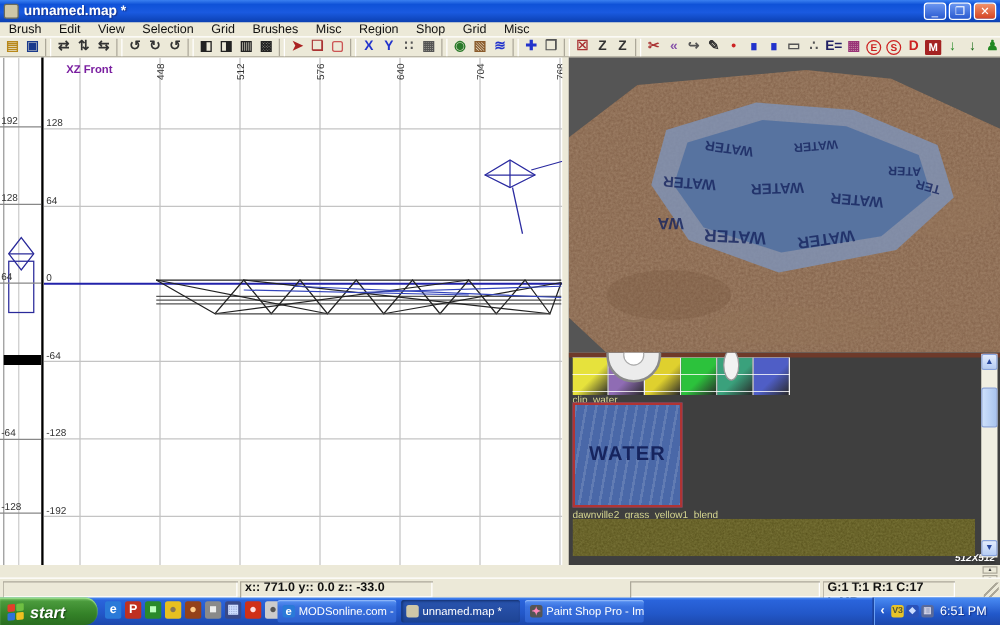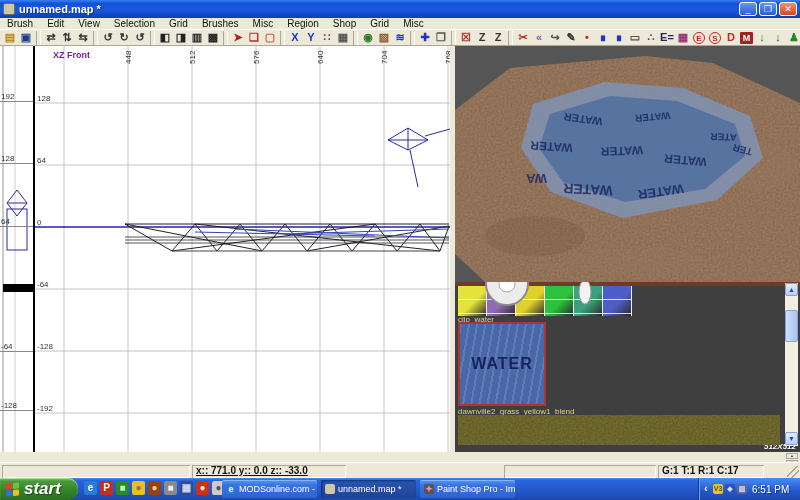--- a/index.html
+++ b/index.html
@@ -92,21 +92,21 @@
   
   #taskbar { position:absolute; left:0; top:478px; width:800px; height:22px;
     background:linear-gradient(180deg,#4a8cf4 0%,#2a64dc 10%,#2257c8 60%,#1c48ac 100%); }
   #start-btn { position:absolute; left:0; top:0; width:78px; height:22px;
     background:linear-gradient(180deg,#7bc46a 0%,#4a9a3c 15%,#348228 60%,#2a6e20 100%);
     border-radius:0 10px 10px 0; display:flex; align-items:center; padding-left:6px;
     box-shadow:inset 0 1px 1px #a6e696; }
   #start-flag { width:14px; height:13px; display:grid; grid-template-columns:6px 6px;
     grid-template-rows:6px 6px; gap:1px; transform:skewY(-5deg); margin-right:4px; }
   #start-flag i { border-radius:1px; }
-  #start-label { color:#fff; font-size:17px; font-weight:bold; font-style:italic;
+  #start-label { color:#fff; font-size:13px; font-weight:bold; font-style:italic;
     text-shadow:1px 1px 1px #1a4a14; }
   #quicklaunch { position:absolute; left:84px; top:3px; display:flex; gap:3px; }
   .ql-icon { width:13px; height:14px; font-size:10px; line-height:14px; text-align:center;
     color:#fff; font-weight:bold; border-radius:2px; }
   .taskbtn { position:absolute; top:2px; height:18px; width:95px; border-radius:2px;
     background:linear-gradient(180deg,#5a94f4,#3a72e0 30%,#2e62d0);
     box-shadow:inset 0 1px 0 #8ab4f8; color:#fff; font-size:9px;
     display:flex; align-items:center; padding:0 4px; gap:3px; overflow:hidden; white-space:nowrap; }
   .taskbtn.active { background:linear-gradient(180deg,#2a55b0,#1e4494); box-shadow:inset 1px 1px 2px #12306e; }
   .task-ico { width:10px; height:10px; flex:0 0 auto; border-radius:2px; font-size:9px;
@@ -341,21 +341,21 @@
     </div>
   </div>
 
   <div id="belowtex-strip">
     <div class="spinner" style="top:1px;">▲</div>
     <div class="spinner" style="top:8px;">▼</div>
   </div>
 
   <div id="statusbar">
     <div class="status-panel" style="left:2px;width:188px;"></div>
-    <div class="status-panel" style="left:192px;width:154px;text-decoration:underline;">x:: 771.0  y:: 0.0  z:: -33.0</div>
+    <div class="status-panel" style="left:192px;width:154px;">x:: 771.0  y:: 0.0  z:: -33.0</div>
     <div class="status-panel" style="left:504px;width:152px;"></div>
     <div class="status-panel" style="left:658px;width:106px;">G:1 T:1 R:1 C:17 L:MR</div>
     <div id="status-grip"></div>
   </div>
 
   <div id="taskbar">
     <div id="start-btn">
       <div id="start-flag">
         <i style="background:#e33f2a"></i>
           <i style="background:#6fbf43"></i>

